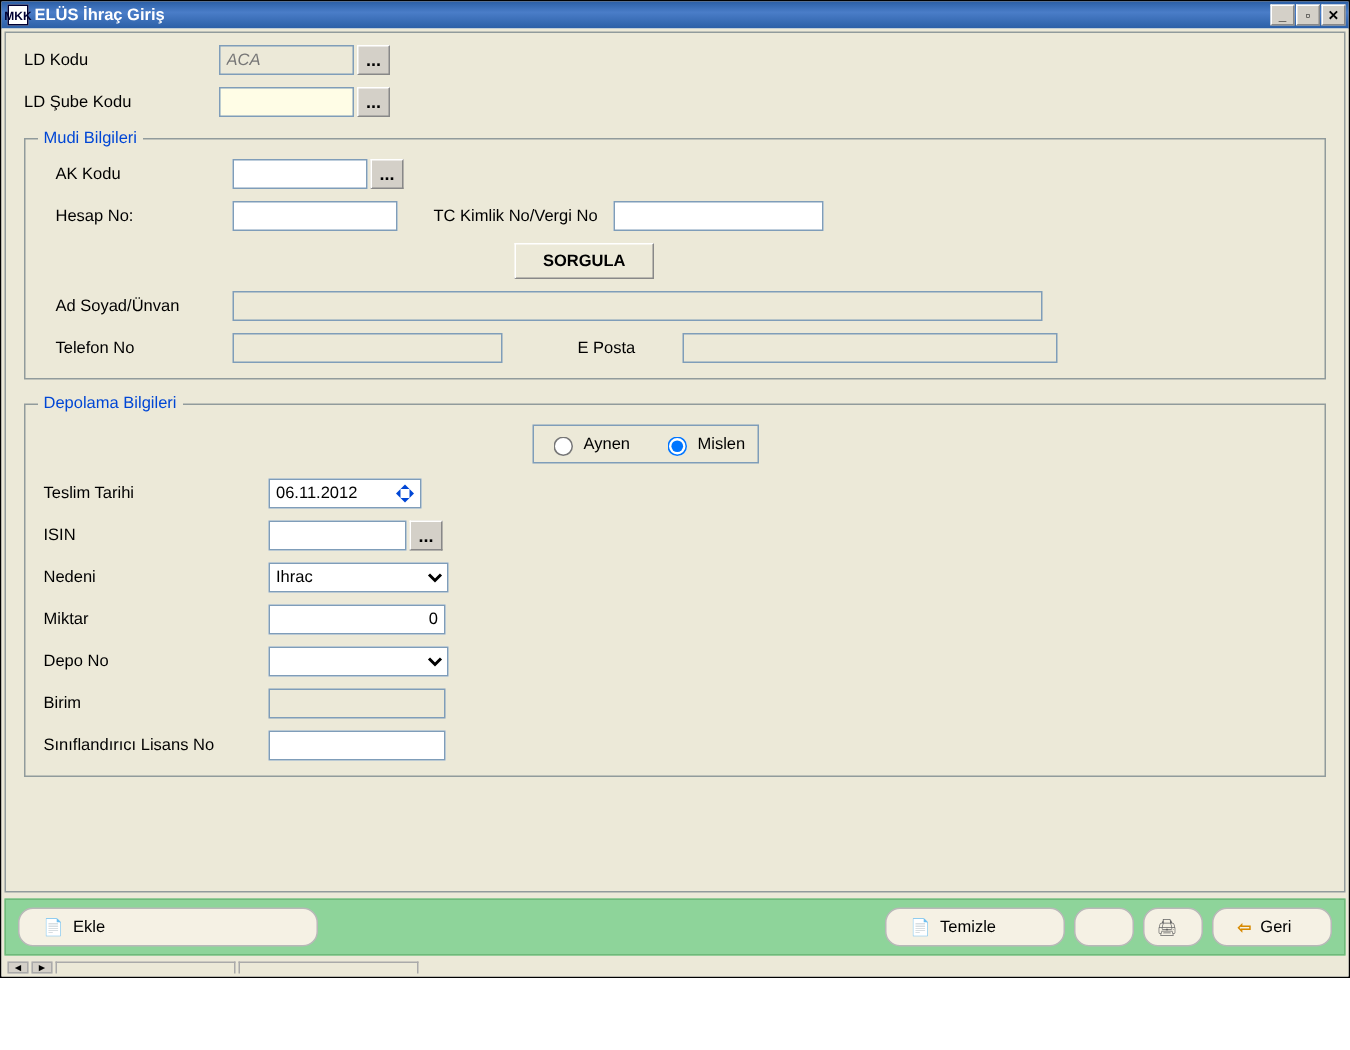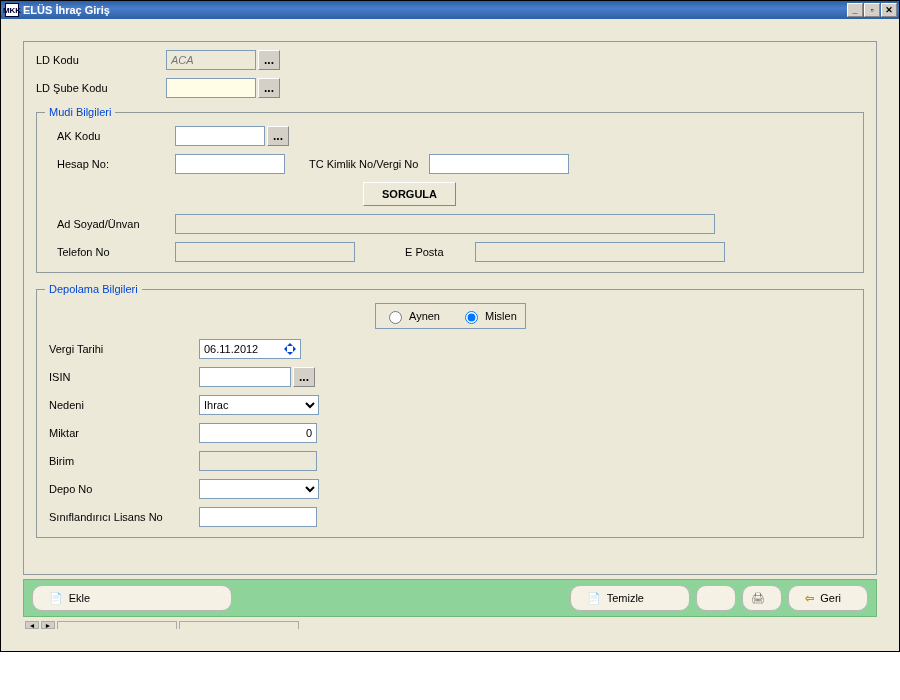--- a/index.html
+++ b/index.html
@@ -55,21 +55,21 @@
     justify-content: center;
     font-size: 9px;
     color: #000;
     cursor: pointer;
   }
   .client {
     flex: 1;
     background: #ece9d8;
     display: flex;
     flex-direction: column;
-    padding: 22px;
+    padding: 2px;
     gap: 4px;
     position: relative;
   }
   .main-area {
     flex: 1;
     border: 1px solid #919b9c;
     background: #ece9d8;
     padding: 8px 12px;
     position: relative;
   }
@@ -302,21 +302,21 @@
             <label>
               <input type="radio" name="depmode" checked="" style="">
               <span>Mislen</span>
             </label>
           </div>
         </div>
 
         <div class="storage-grid">
           <div class="col" style="margin-left:4px">
             <div class="row">
-              <span class="lbl" style="width:150px">Vergi Tarihi</span>
+              <span class="lbl" style="width:150px">Teslim Tarihi</span>
               <span class="date-picker">
                 <input value="06.11.2012" style="">
                 <span class="cal-btn">
                   <svg width="14" height="14" viewBox="0 0 14 14">
                       <path d="M7 1 L13 7 L7 13 L1 7 Z" fill="#0046d5"></path>
                       <rect x="4" y="4" width="6" height="6" fill="#fff"></rect>
                     </svg>
                 </span>
               </span>
             </div>
@@ -329,28 +329,28 @@
               <span class="lbl" style="width:150px">Nedeni</span>
               <select class="combo">
                 <option>Ihrac</option>
               </select>
             </div>
             <div class="row">
               <span class="lbl" style="width:150px">Miktar</span>
               <input class="txt" style="width: 118px; text-align: right;" value="0">
             </div>
             <div class="row">
-              <span class="lbl" style="width:150px">Birim</span>
-              <input class="txt ro" readonly="" style="width: 118px;" value="">
-            </div>
-            <div class="row">
               <span class="lbl" style="width:150px">Depo No</span>
               <select class="combo">
                 <option></option>
               </select>
+            </div>
+            <div class="row">
+              <span class="lbl" style="width:150px">Birim</span>
+              <input class="txt ro" readonly="" style="width: 118px;" value="">
             </div>
             <div class="row" style="margin-bottom:0">
               <span class="lbl" style="width:150px">Sınıflandırıcı Lisans No</span>
               <input class="txt" style="width: 118px;" value="">
             </div>
           </div>
 
         </div>
       </fieldset>
 

